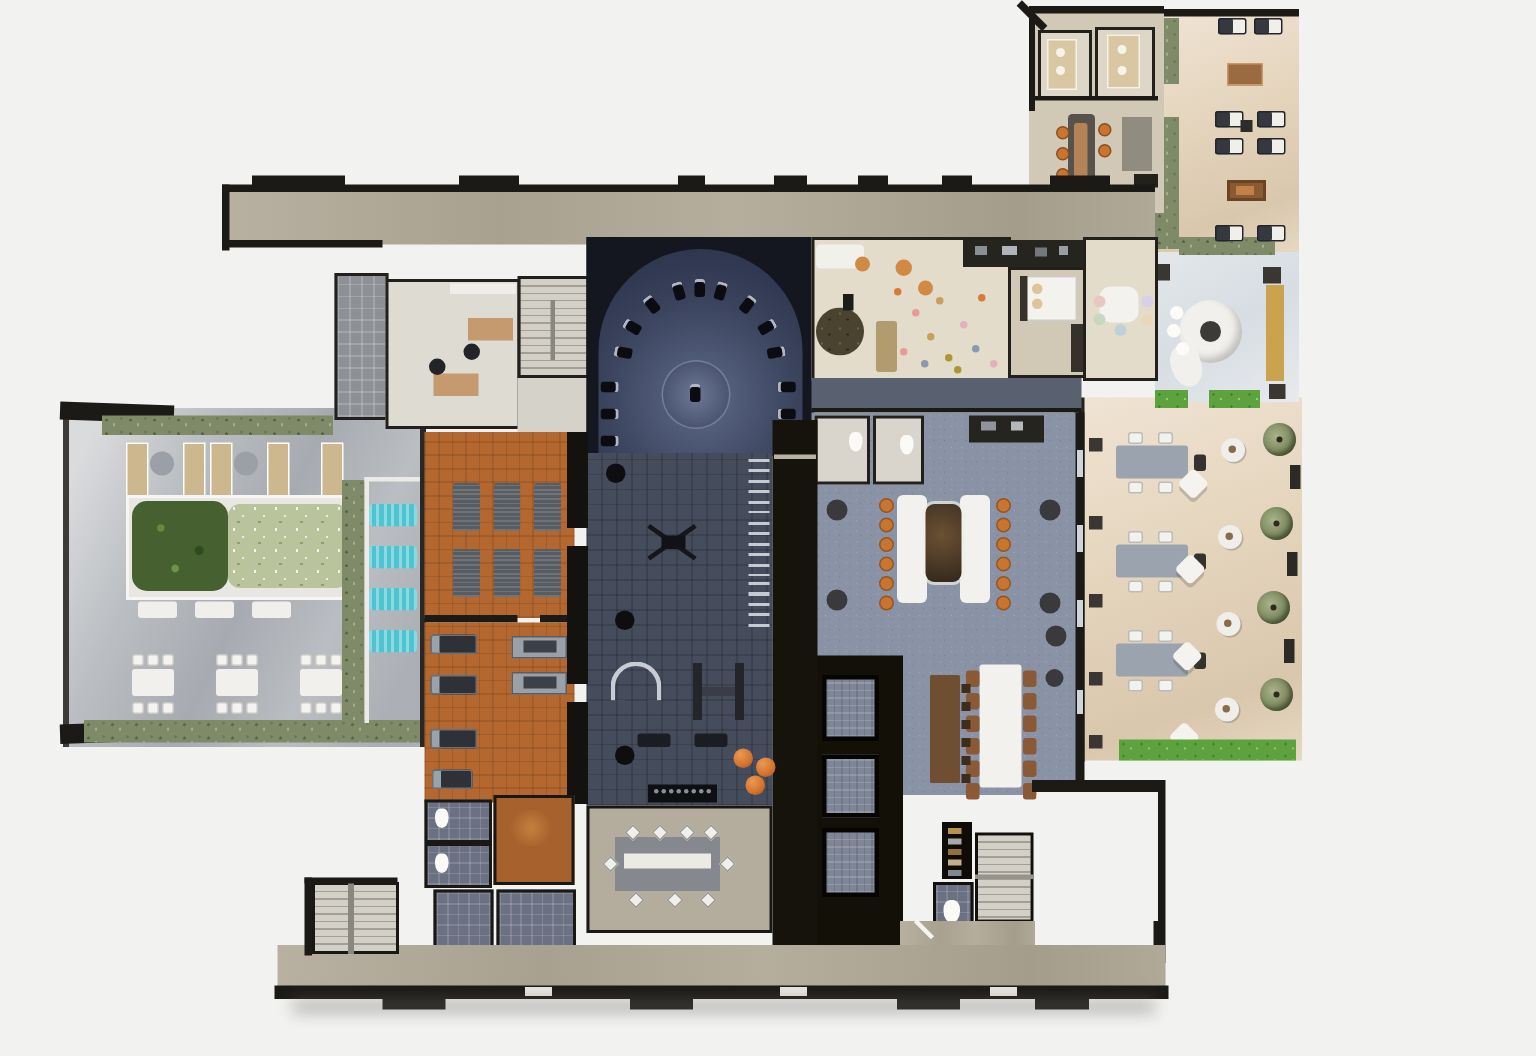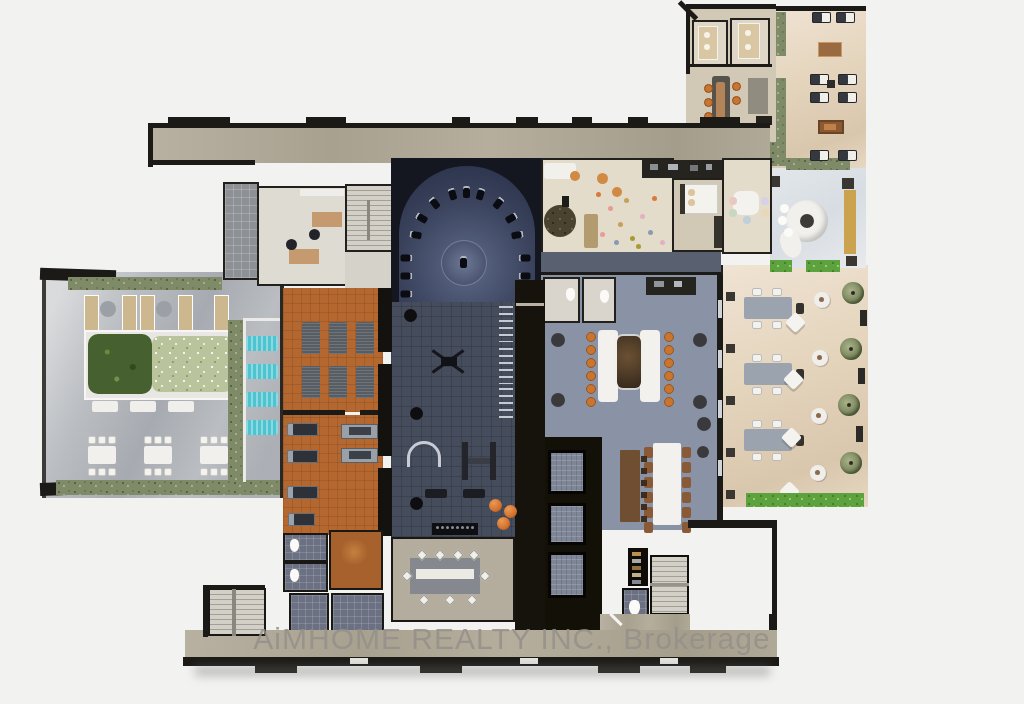--- a/index.html
+++ b/index.html
@@ -65,21 +65,20 @@
   .centerblob{background:radial-gradient(circle at 45% 40%,#6b5132,#4a3826 60%,#33261a);border-radius:6px;
      box-shadow:0 0 0 2px rgba(240,238,232,.7);}
   .shadowband{background:rgba(110,110,105,.4);filter:blur(5px);}
   #watermark{left:250px;top:622px;width:524px;height:40px;text-align:center;font-size:30px;
      letter-spacing:1px;color:var(--watermark,#94908a);opacity:.85;z-index:60;white-space:nowrap;}
 </style>
 </head>
 <body>
 
 <div id="stage">
-  <div id="watermark">AiMHOME REALTY INC., Brokerage</div>
 <div class="concrete" style="left: 42px; top: 272px; width: 240px; height: 226px;"></div>
     <div style="left: 42px; top: 272px; width: 4px; height: 226px; background: rgb(60, 59, 56);"></div>
     <div class="wall" style="left: 40px; top: 269px; width: 76px; height: 12px; transform: rotate(2deg);"></div>
     <div class="wall" style="left: 40px; top: 482px; width: 54px; height: 13px; transform: rotate(-2deg);"></div>
     <div class="hedge" style="left: 68px; top: 277px; width: 154px; height: 13px;"></div>
     <div class="hedge" style="left: 56px; top: 480px; width: 226px; height: 15px;"></div>
     <div style="left: 84px; top: 295px; width: 15px; height: 40px; background: rgb(204, 183, 143); border: 1px solid rgb(253, 253, 251);"></div>
     <div style="left: 122px; top: 295px; width: 15px; height: 40px; background: rgb(204, 183, 143); border: 1px solid rgb(253, 253, 251);"></div>
     <div style="left: 140px; top: 295px; width: 15px; height: 40px; background: rgb(204, 183, 143); border: 1px solid rgb(253, 253, 251);"></div>
     <div style="left: 178px; top: 295px; width: 15px; height: 40px; background: rgb(204, 183, 143); border: 1px solid rgb(253, 253, 251);"></div>

